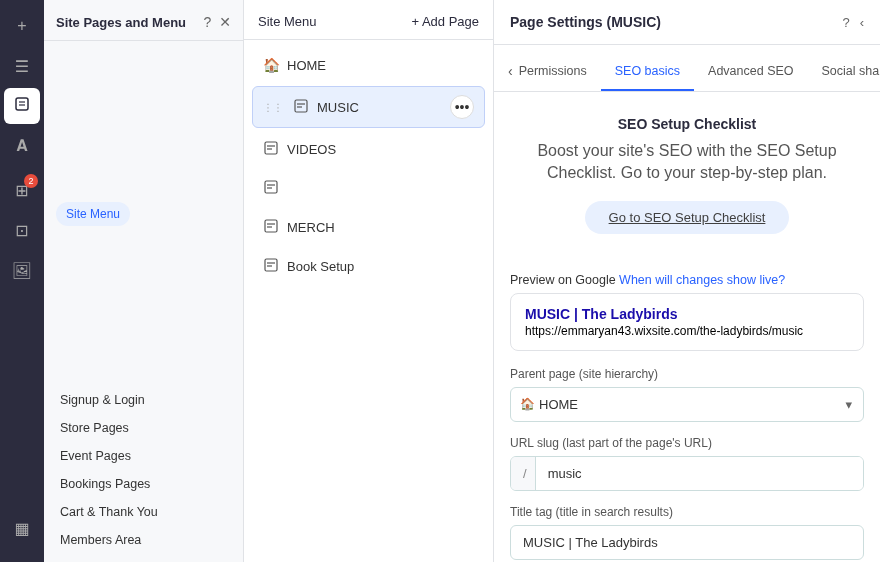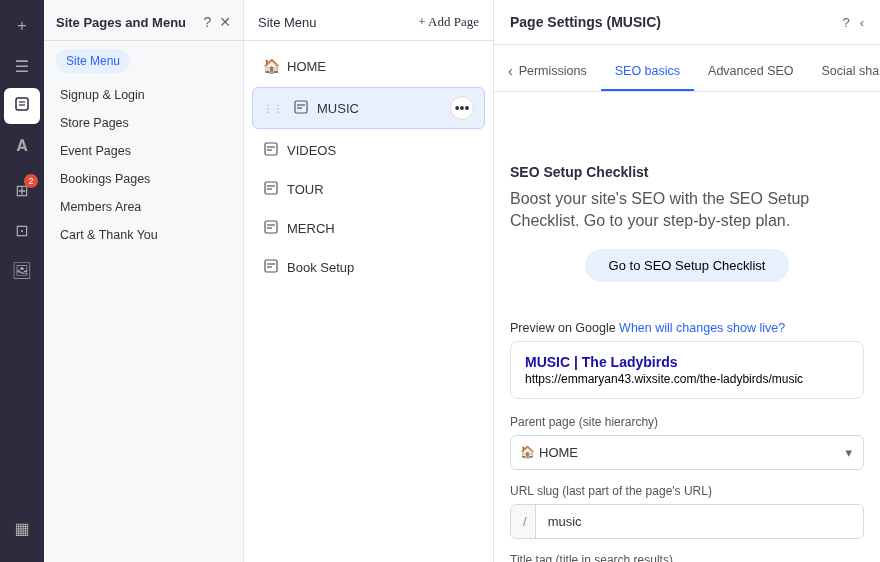--- a/index.html
+++ b/index.html
@@ -49,20 +49,21 @@
     }
 
     
     .pages-panel {
       width: 200px;
       background: #f7f8fa;
       border-right: 1px solid #e0e2e6;
       display: flex;
       flex-direction: column;
       flex-shrink: 0;
+      justify-content: space-between;
     }
     .pages-panel-header {
       display: flex;
       align-items: center;
       justify-content: space-between;
       padding: 14px 12px 10px;
       border-bottom: 1px solid #e0e2e6;
     }
     .pages-panel-header h2 {
       font-size: 13px;
@@ -129,21 +130,20 @@
       font-weight: 500;
       color: #2c2c3e;
     }
     .add-page-btn {
       color: #2962ff;
       font-size: 12px;
       cursor: pointer;
       display: flex;
       align-items: flex-end;
       gap: 2px;
-      font-family: Liberation Serif, serif;
     }
     .menu-items {
       display: flex;
       flex-direction: column;
       padding: 8px;
       gap: 4px;
     }
     .menu-item {
       display: flex;
       align-items: center;
@@ -236,46 +236,46 @@
       font-size: 14px;
     }
     .settings-content {
       flex: 1;
       overflow-y: auto;
       padding: 16px;
     }
 
     
     .seo-intro {
-      text-align: left;
+      text-align: center;
       margin-bottom: 16px;
-      margin-top: 48px;
     }
     .seo-intro h3 {
       font-size: 14px;
       font-weight: 600;
       color: #2c2c3e;
       margin-bottom: 8px;
     }
     .seo-intro p {
       font-size: 16px;
       color: #555;
       line-height: 1.4;
     }
     .seo-checklist-btn {
       display: block;
       margin: 0 auto 20px;
       padding: 9px 24px;
       background: #e8f0fe;
-      color: #000000;
+      color: #404040;
       border: none;
       border-radius: 20px;
       font-size: 13px;
       cursor: pointer;
       font-weight: 500;
+      text-decoration: underline;
     }
     .preview-label {
       font-size: 12.5px;
       color: #333;
       margin-bottom: 6px;
       margin-top: 39px;
     }
     .preview-label a {
       color: #2962ff;
       text-decoration: none;
@@ -425,22 +425,22 @@
   <div class="pages-tabs">
     <div class="pages-tab active">
       <span>Site Menu</span>
     </div>
   </div>
   <div class="pages-nav">
     <div class="pages-nav-item">Signup &amp; Login</div>
     <div class="pages-nav-item">Store Pages</div>
     <div class="pages-nav-item">Event Pages</div>
     <div class="pages-nav-item">Bookings Pages</div>
+    <div class="pages-nav-item">Cart &amp; Thank You</div>
     <div class="pages-nav-item">Members Area</div>
-    <div class="pages-nav-item">Cart &amp; Thank You</div>
   </div>
 </div>
 
 <div class="menu-panel">
   <div class="menu-panel-header">
     <span>Site Menu</span>
     <div class="add-page-btn">
       <span>+ Add Page</span>
     </div>
   </div>
@@ -474,21 +474,20 @@
       <span class="item-label">VIDEOS</span>
     </div>
     <div class="menu-item">
       <span class="item-icon">
         <svg width="14" height="14" viewBox="0 0 14 14" fill="none" stroke="#555" stroke-width="1.2">
           <rect x="1" y="1" width="12" height="12" rx="1.5"></rect>
           <line x1="3" y1="5" x2="11" y2="5"></line>
           <line x1="3" y1="8" x2="8" y2="8"></line>
         </svg>
       </span>
-      <span class="item-label">TOUR</span>
     </div>
     <div class="menu-item">
       <span class="item-icon">
         <svg width="14" height="14" viewBox="0 0 14 14" fill="none" stroke="#555" stroke-width="1.2">
           <rect x="1" y="1" width="12" height="12" rx="1.5"></rect>
           <line x1="3" y1="5" x2="11" y2="5"></line>
           <line x1="3" y1="8" x2="8" y2="8"></line>
         </svg>
       </span>
       <span class="item-label">MERCH</span>

